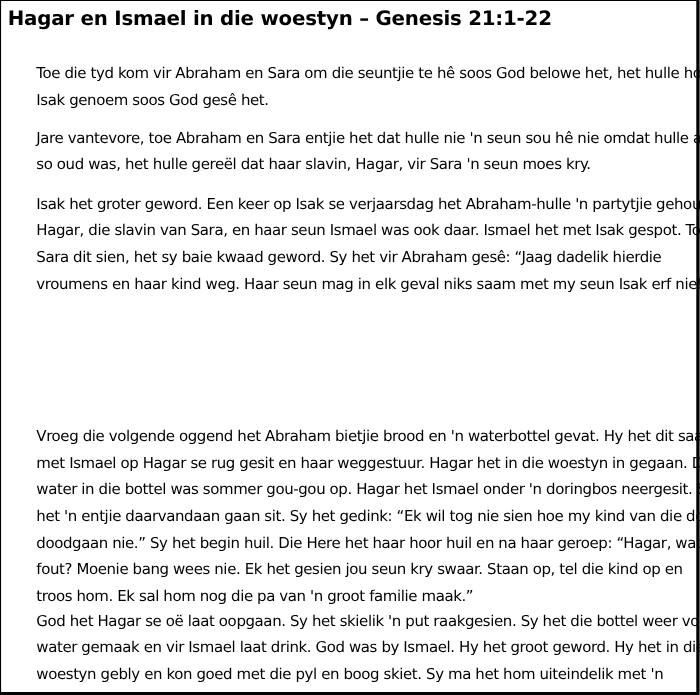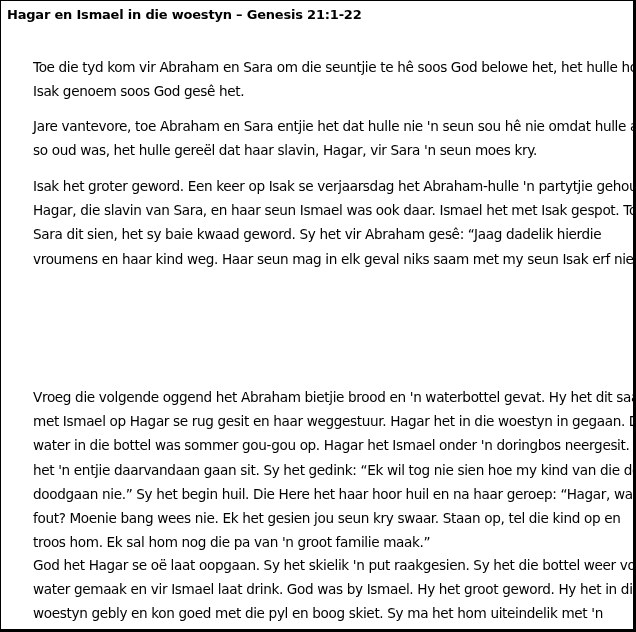--- a/index.html
+++ b/index.html
@@ -9,21 +9,21 @@
     width:632px; height:628px;
     border-left:1px solid #000; border-top:1px solid #000;
     border-right:3px solid #000; border-bottom:3px solid #000;
     background:#fff;
     font-family:"DejaVu Sans", sans-serif;
     color:#000;
     box-sizing:content-box;
   }
   .title {
     position:absolute; left:6px; top:6px;
-    font-weight:bold; font-size:13px; letter-spacing:-0.2px;
+    font-weight:bold; font-size:18px; letter-spacing:-0.2px;
     white-space:nowrap;
   }
   .para {
     position:absolute; left:16px; width:622px;
     font-size:13.6px; line-height:24.2px; letter-spacing:-0.35px;
     word-spacing:0px;
     margin:16px;
   }
 </style>
 </head>

